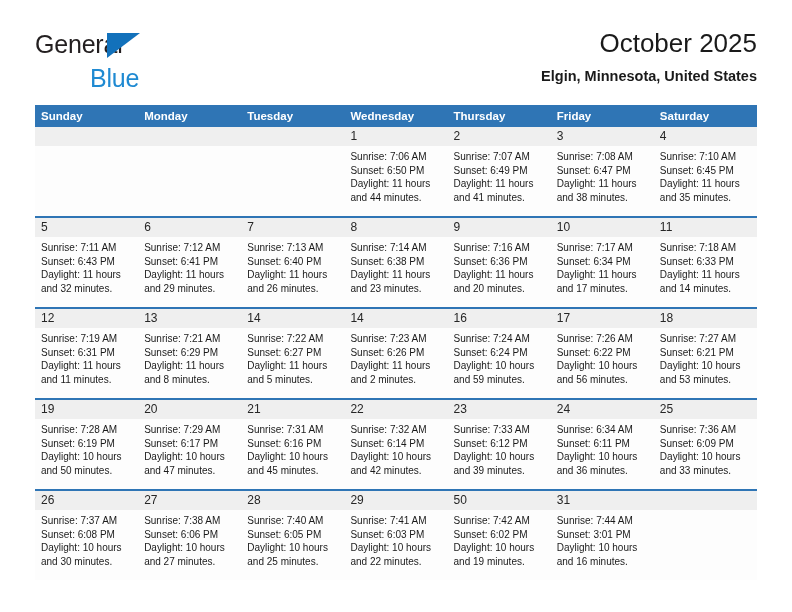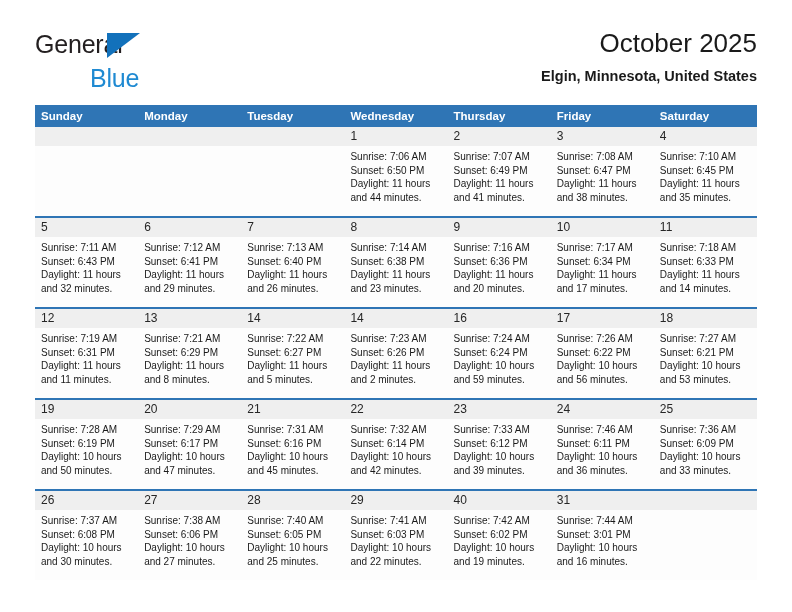--- a/index.html
+++ b/index.html
@@ -446,21 +446,21 @@
                 <div>Sunset: 6:12 PM</div>
                 <div>Daylight: 10 hours</div>
                 <div>and 39 minutes.</div>
               </div>
             </div>
           </td>
           <td class="">
             <div class="day-inner">
               <div class="day-num-band">24</div>
               <div class="day-body">
-                <div>Sunrise: 7:46 AM</div>
+                <div>Sunrise: 6:34 AM</div>
                 <div>Sunset: 6:11 PM</div>
                 <div>Daylight: 10 hours</div>
                 <div>and 36 minutes.</div>
               </div>
             </div>
           </td>
           <td class="">
             <div class="day-inner">
               <div class="day-num-band">25</div>
               <div class="day-body">
@@ -512,21 +512,21 @@
               <div class="day-body">
                 <div>Sunrise: 7:41 AM</div>
                 <div>Sunset: 6:03 PM</div>
                 <div>Daylight: 10 hours</div>
                 <div>and 22 minutes.</div>
               </div>
             </div>
           </td>
           <td class="">
             <div class="day-inner">
-              <div class="day-num-band">40</div>
+              <div class="day-num-band">50</div>
               <div class="day-body">
                 <div>Sunrise: 7:42 AM</div>
                 <div>Sunset: 6:02 PM</div>
                 <div>Daylight: 10 hours</div>
                 <div>and 19 minutes.</div>
               </div>
             </div>
           </td>
           <td class="">
             <div class="day-inner">

